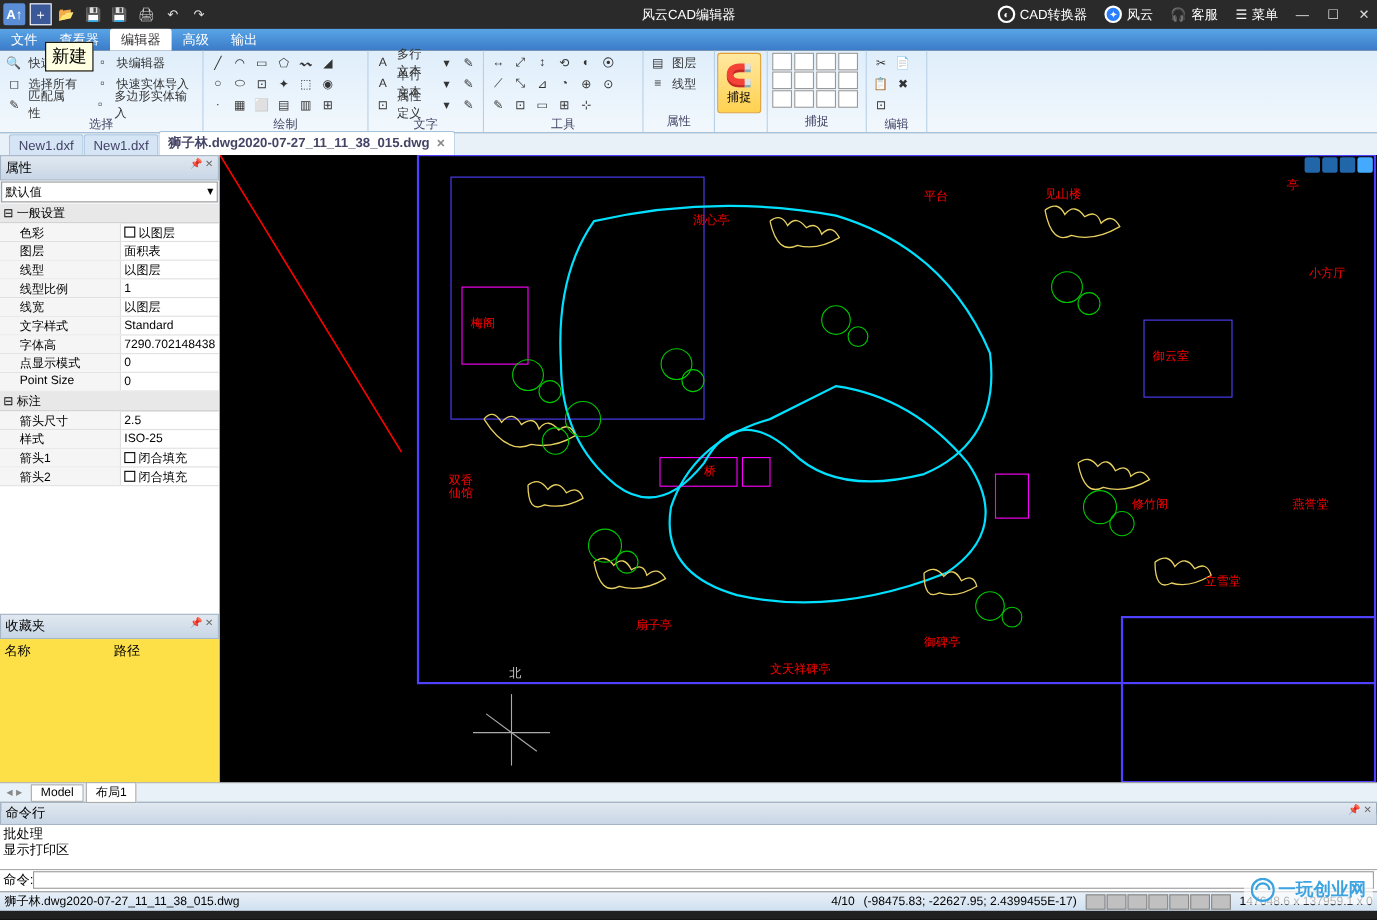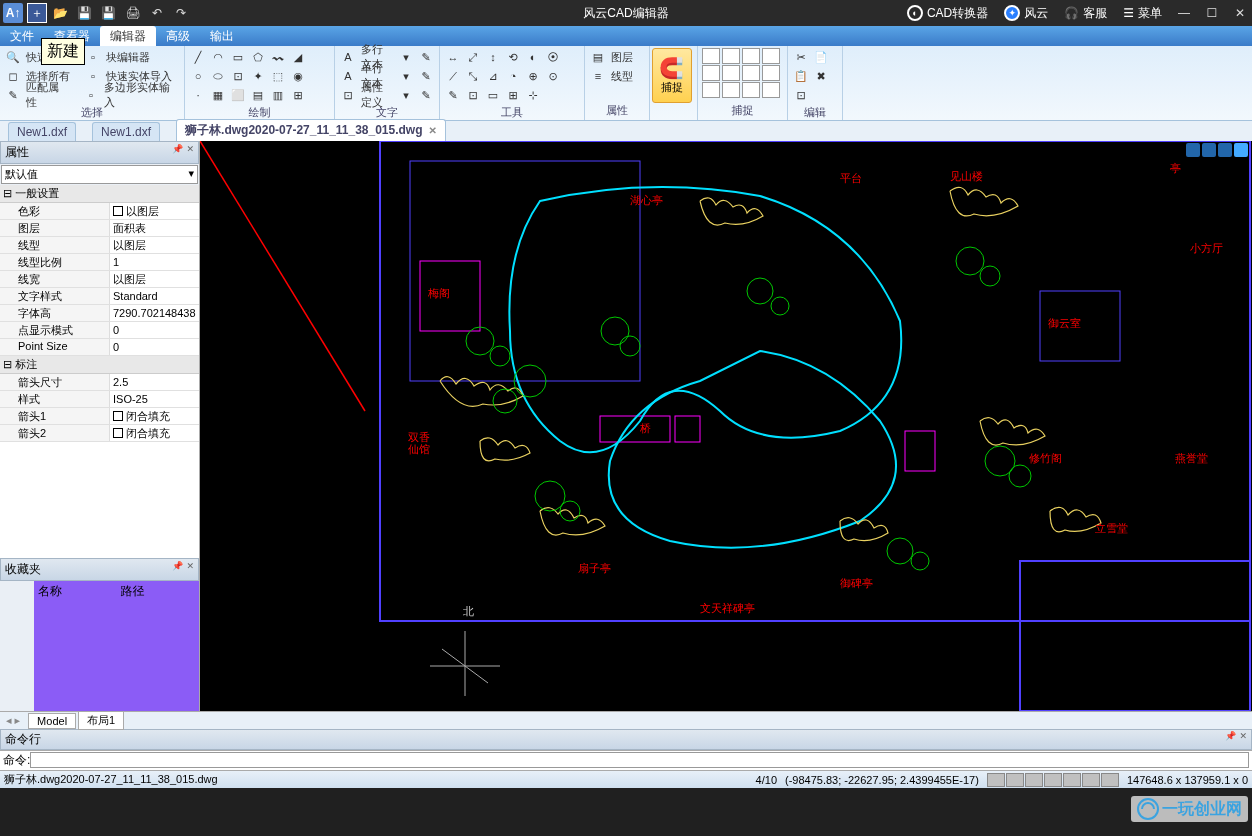--- a/index.html
+++ b/index.html
@@ -21,35 +21,35 @@
 .rb-group { border-right: 1px solid #b8d0e6; padding: 2px 4px; display: flex; flex-direction: column; justify-content: space-between; }
 .rb-rows { display: flex; flex-direction: column; gap: 1px; }
 .rb-row { display: flex; gap: 2px; align-items: center; }
 .rb-btn { min-width: 18px; height: 18px; display: flex; align-items: center; justify-content: center; font-size: 11px; padding: 0 2px; color: #333; }
 .rb-btn.txt { font-size: 11px; color: #333; }
 .rb-label { font-size: 11px; text-align: center; color: #446; padding-top: 1px; }
 .rb-big { width: 40px; height: 55px; background: linear-gradient(#ffe8a0,#ffd150); border: 1px solid #e0a030; border-radius: 3px; display: flex; flex-direction: column; align-items: center; justify-content: center; font-size: 11px; margin: 2px; }
 .rb-big-icon { font-size: 20px; color: #c04000; }
 .rb-iconsq { width: 18px; height: 16px; border: 1px solid #999; background: #fff; }
 .tooltip { position: absolute; left: 41px; top: 38px; background: #ffffe1; border: 1px solid #000; padding: 2px 5px; font-size: 16px; z-index: 100; }
-.tabs { height: 20px; background: #e8f0f8; display: flex; align-items: flex-end; padding-left: 8px; gap: 16px; }
+.tabs { height: 20px; background: #e8f0f8; display: flex; align-items: flex-end; padding-left: 8px; gap: 0; }
 .tab { padding: 2px 8px; font-size: 12px; background: #d5e5f5; border: 1px solid #a5c2dc; border-bottom: none; border-top-left-radius: 3px; border-top-right-radius: 3px; color: #446; }
 .tab.active { background: #fff; font-weight: bold; }
 .tab .x { margin-left: 6px; color: #888; font-size: 10px; }
 .main { display: flex; height: 570px; }
 .sidebar { width: 200px; background: #eaeff5; display: flex; flex-direction: column; border-right: 1px solid #aaa; }
 .panel-hdr { background: linear-gradient(#e0e8f0,#c8d6e6); padding: 2px 4px; font-size: 12px; display: flex; justify-content: space-between; border: 1px solid #a5b5c5; }
 .combo { background: #fff; border: 1px solid #999; margin: 1px; padding: 1px 3px; font-size: 11px; display: flex; justify-content: space-between; }
 .prop-grid { flex: 1; overflow: auto; background: #fff; font-size: 11px; }
 .pg-section { background: #e8e8e8; padding: 1px 3px; font-weight: normal; border-bottom: 1px solid #ccc; display: flex; align-items: center; gap: 3px; }
 .pg-row { display: flex; height: 17px; border-bottom: 1px solid #e0e0e0; }
 .pg-label { width: 110px; padding: 1px 3px 1px 18px; background: #f5f5f5; border-right: 1px solid #ddd; }
 .pg-val { flex: 1; padding: 1px 3px; display: flex; align-items: center; gap: 3px; }
 .color-sq { width: 10px; height: 10px; background: #fff; border: 1px solid #000; }
-.fav-panel { height: 130px; background: #8b5cf6; margin-left: 34px; }
+.fav-panel { height: 130px; background: #fde047; }
 .fav-hdr { display: flex; }
 .fav-col { flex: 1; padding: 2px 4px; font-size: 12px; }
 .canvas { flex: 1; background: #000; position: relative; overflow: hidden; }
 .canvas svg { position: absolute; top: 0; left: 0; }
 .cad-label { position: absolute; font-family: SimSun; font-size: 11px; color: red; white-space: nowrap; pointer-events: none; }
 .coord-icons { position: absolute; top: 2px; right: 4px; display: flex; gap: 2px; }
 .ci { width: 14px; height: 14px; background: #26a; border-radius: 2px; }
 .model-tabs { height: 18px; background: #e8f0f8; display: flex; align-items: center; padding-left: 6px; gap: 2px; font-size: 11px; border-top: 1px solid #aaa; }
 .mtab { padding: 1px 8px; background: #fff; border: 1px solid #aaa; }
 .cmd-area { background: #f0f0f0; border-radius: 15px; }
@@ -487,20 +487,24 @@
   <span style="padding-right:6px;color:#888">◂ ▸</span>
   <div class="mtab">Model</div>
   <div class="mtab">布局1</div>
 </div>
 
 <div class="cmd-area">
   <div class="cmd-hdr">
       <span>命令行</span>
       <span class="pin">📌 ✕</span>
     </div>
+  <div class="cmd-log">
+    <div>批处理</div>
+    <div>显示打印区</div>
+  </div>
   <div class="cmd-input">
     <span>命令:</span>
     <input type="text" style="">
   </div>
 </div>
 
 <div class="statusbar">
   <span>狮子林.dwg2020-07-27_11_11_38_015.dwg</span>
   <div class="sb-right">
     <span>4/10</span>

